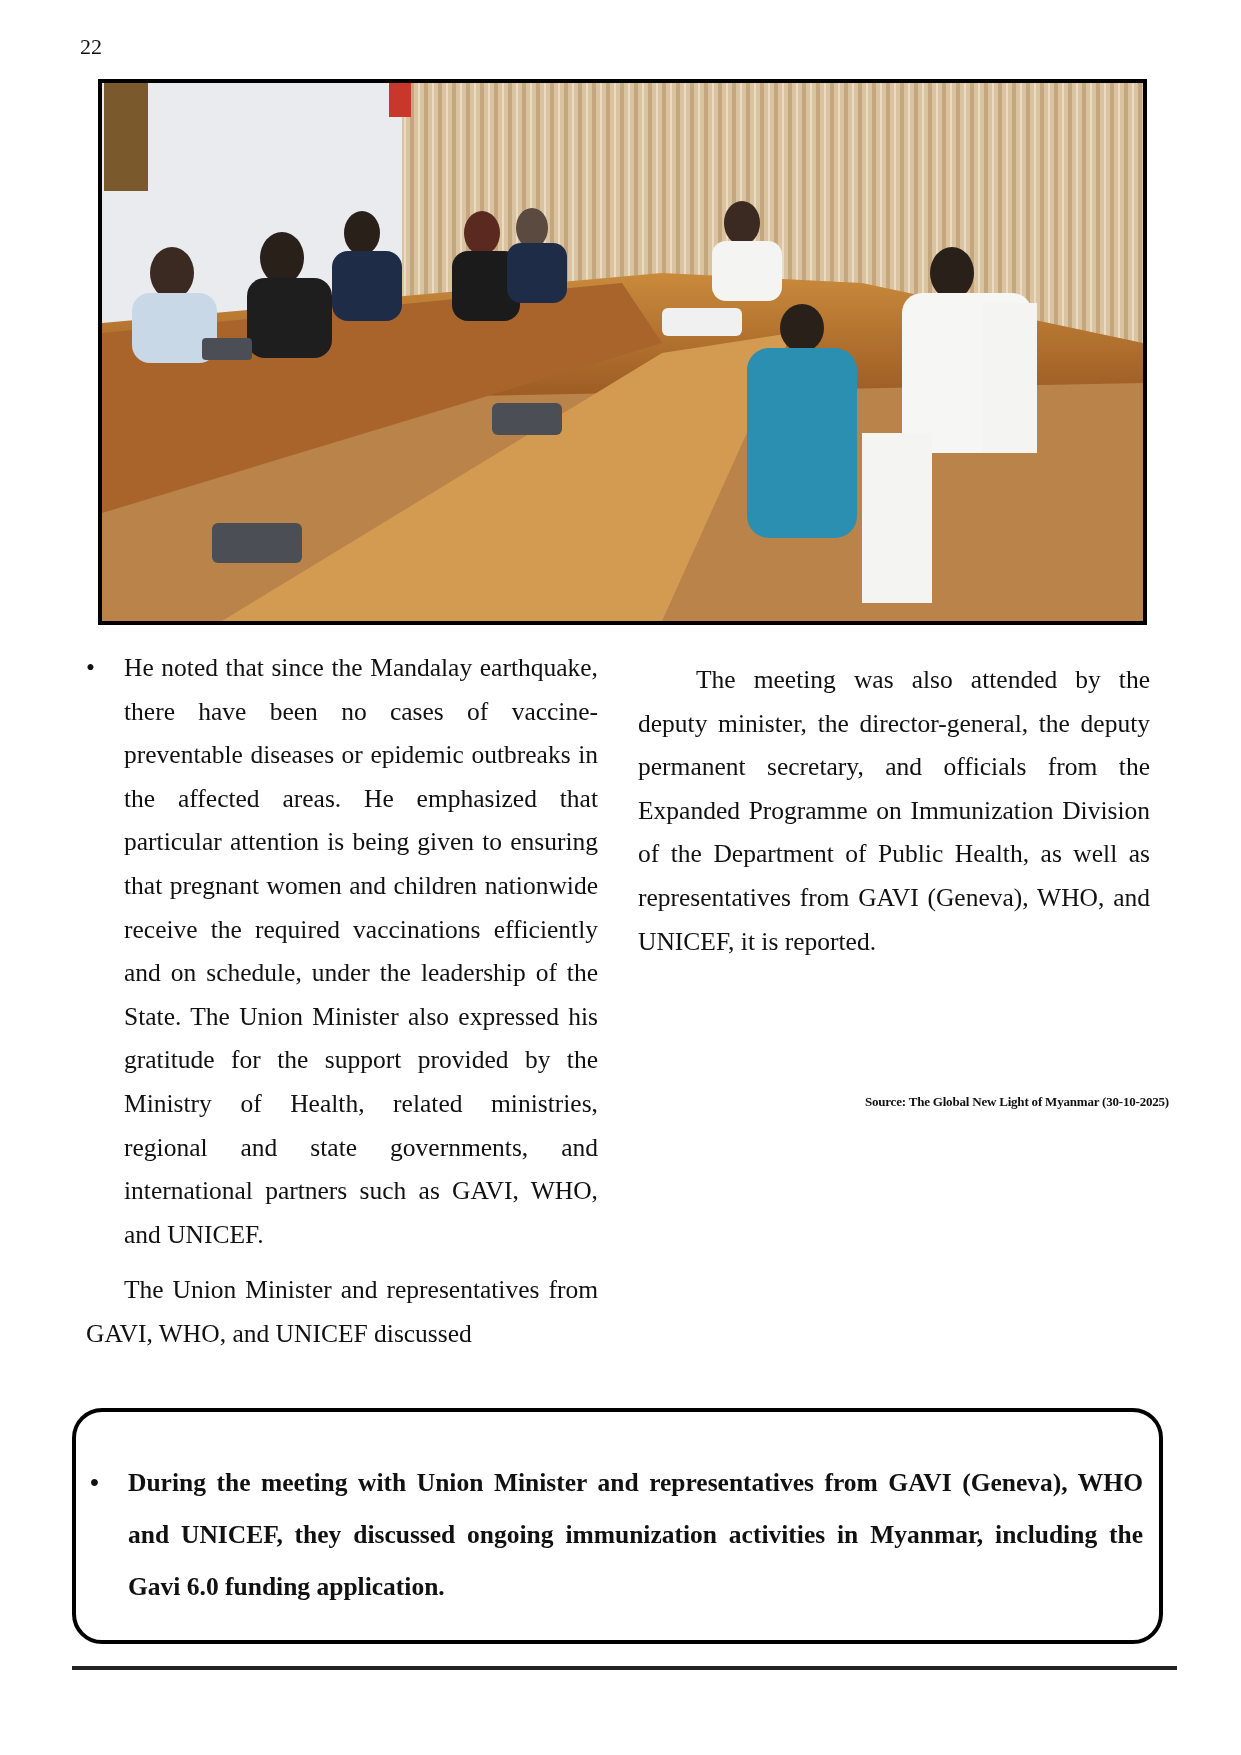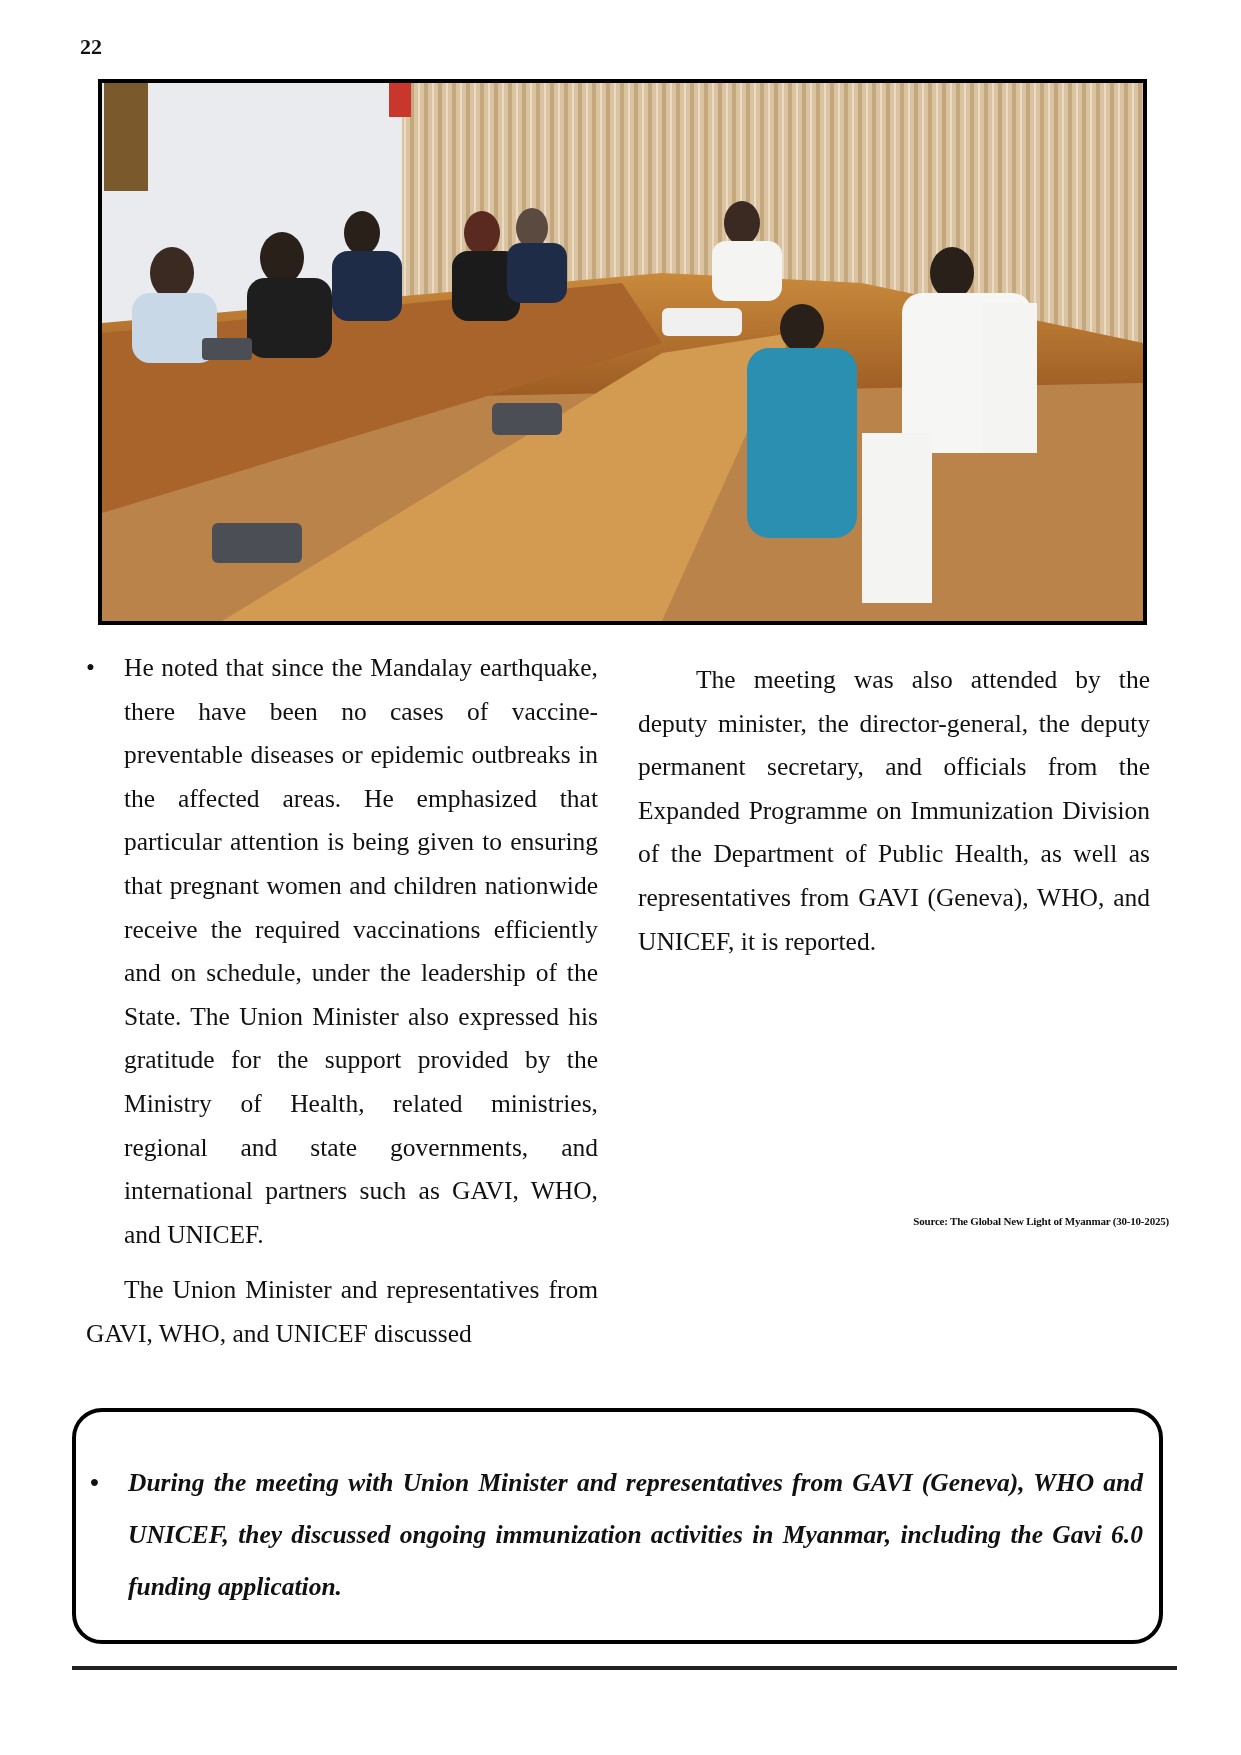--- a/index.html
+++ b/index.html
@@ -1,39 +1,39 @@
 <!DOCTYPE html>
 <html><head>
 <meta charset="utf-8">
 <style>
   html, body { margin: 0; padding: 0; background: #ffffff; }
   body { width: 1241px; height: 1755px; position: relative; overflow: hidden;
          font-family: "Liberation Serif", "DejaVu Serif", serif; color: #111; }
-  .page-number { position: absolute; left: 80px; top: 34px; font-size: 22px; font-weight: bold; }
+  .page-number { position: absolute; left: 80px; top: 34px; font-size: 22px; font-weight: normal; }
 
   .photo { position: absolute; left: 98px; top: 79px; width: 1041px; height: 538px;
            border: 4px solid #000; overflow: hidden; background: #e8e4dc; }
   .photo svg { display: block; width: 100%; height: 100%; }
 
   .col { position: absolute; font-size: 25.5px; line-height: 43.6px; text-align: justify; }
   .col p { margin: 0; }
   .col-left { left: 86px; top: 646px; width: 512px; }
   .col-right { left: 638px; top: 646px; width: 512px; }
   .bullet-item { position: relative; padding-left: 38px; }
   .bullet-glyph { position: absolute; left: 0; top: 0; }
   .indent-para { text-indent: 38px; margin-top: 12px !important; }
   .indent-para-r { text-indent: 58px; margin-top: 12px !important; }
-  .source { position: absolute; right: 72px; top: 1215px; font-size: 11px; font-weight: bold; letter-spacing: -0.2px; }
+  .source { position: absolute; right: 72px; top: 1094px; font-size: 13px; font-weight: bold; letter-spacing: -0.2px; }
 
   .callout { position: absolute; left: 72px; top: 1408px; width: 1091px; height: 236px;
              border: 4px solid #000; border-radius: 30px; box-sizing: border-box; }
   .callout-inner { position: absolute; left: 14px; top: 45px; right: 16px;
                    font-size: 25.5px; line-height: 52px; font-weight: bold; text-align: justify; }
   .callout-inner .bullet-glyph { left: 0; }
-  .callout-text { padding-left: 38px; font-style: italic; }
+  .callout-text { padding-left: 38px; }
 
   .rule { position: absolute; left: 72px; top: 1666px; width: 1105px; height: 4px; background: #222; }
 </style>
 </head>
 <body>
 
 <div class="page-number">22</div>
 
 <div class="photo">
   <svg viewBox="0 0 1041 538" preserveAspectRatio="none">

